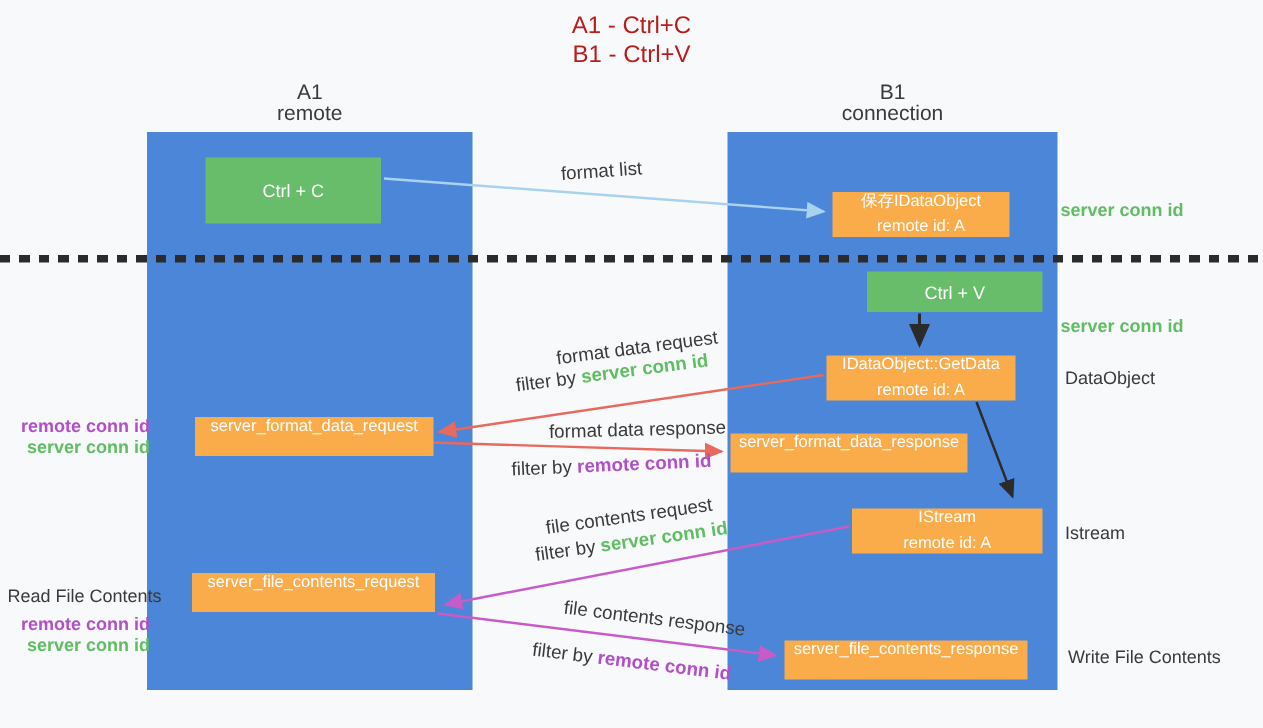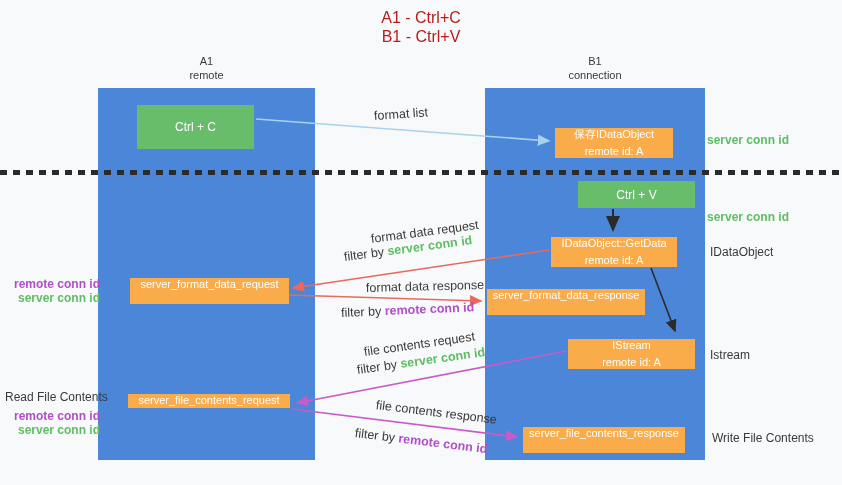--- a/index.html
+++ b/index.html
@@ -18,21 +18,21 @@
     text-align:center;
     font-size:16px;color:#b91c1c;line-height:19px;
   }
   .lane{
     position:absolute;top:88px;height:372px;
     background:#4c86d8;
   }
   .lane-header{
     position:absolute;top:55px;
     text-align:center;
-    font-size:11px;color:#3a3a3a;line-height:13.5px;
+    font-size:14px;color:#3a3a3a;line-height:13.5px;
   }
   .dotted-line{
     position:absolute;left:0;top:170px;width:842px;height:5px;
     background:repeating-linear-gradient(90deg,#2b2b2b 0 7px,transparent 7px 13px);
   }
   .node{
     position:absolute;
     display:flex;flex-direction:column;
     align-items:center;justify-content:center;
     color:#ffffff;text-align:center;
@@ -128,21 +128,21 @@
 
   <div class="node orange" style="left:487px;top:289px;width:158px;height:26px;">
     <div>server_format_data_response</div>
   </div>
 
   <div class="node orange" style="left:568px;top:339px;width:127px;height:30px;">
     <div>IStream</div>
     <div>remote id: A</div>
   </div>
 
-  <div class="node orange" style="left:128px;top:394px;width:162px;height:14px;">
+  <div class="node orange" style="left:128px;top:382px;width:162px;height:26px;">
     <div>server_file_contents_request</div>
   </div>
 
   <div class="node orange" style="left:523px;top:427px;width:162px;height:26px;">
     <div>server_file_contents_response</div>
   </div>
 
   <div class="arrow-label" style="left:374px;top:109px;transform:rotate(-4deg);">format list</div>
 
   <div class="arrow-label" style="left:371px;top:232px;transform:rotate(-7.5deg);">format data request</div>
@@ -152,21 +152,21 @@
   <div class="arrow-label" style="left:341px;top:306px;transform:rotate(-2.5deg);"><span>filter by</span> <span class="purple-text">remote conn id</span></div>
 
   <div class="arrow-label" style="left:364px;top:345px;transform:rotate(-8deg);">file contents request</div>
   <div class="arrow-label" style="left:357px;top:363px;transform:rotate(-8deg);"><span>filter by</span> <span class="green-text">server conn id</span></div>
 
   <div class="arrow-label" style="left:376px;top:398px;transform:rotate(7deg);">file contents response</div>
   <div class="arrow-label" style="left:355px;top:426px;transform:rotate(7deg);"><span>filter by</span> <span class="purple-text">remote conn id</span></div>
 
   <div class="side-label green-text" style="left:707px;top:133px;">server conn id</div>
   <div class="side-label green-text" style="left:707px;top:210px;">server conn id</div>
-  <div class="side-label" style="left:710px;top:245px;">IDataObject</div>
+  <div class="side-label" style="left:710px;top:245px;">DataObject</div>
   <div class="side-label" style="left:710px;top:348px;">Istream</div>
   <div class="side-label" style="left:712px;top:431px;">Write File Contents</div>
 
   <div class="left-pair" style="top:277px;">
     <div class="purple-text">remote conn id</div>
     <div class="green-text">server conn id</div>
   </div>
   <div class="side-label" style="left:5px;top:390px;">Read File Contents</div>
   <div class="left-pair" style="top:409px;">
     <div class="purple-text">remote conn id</div>

